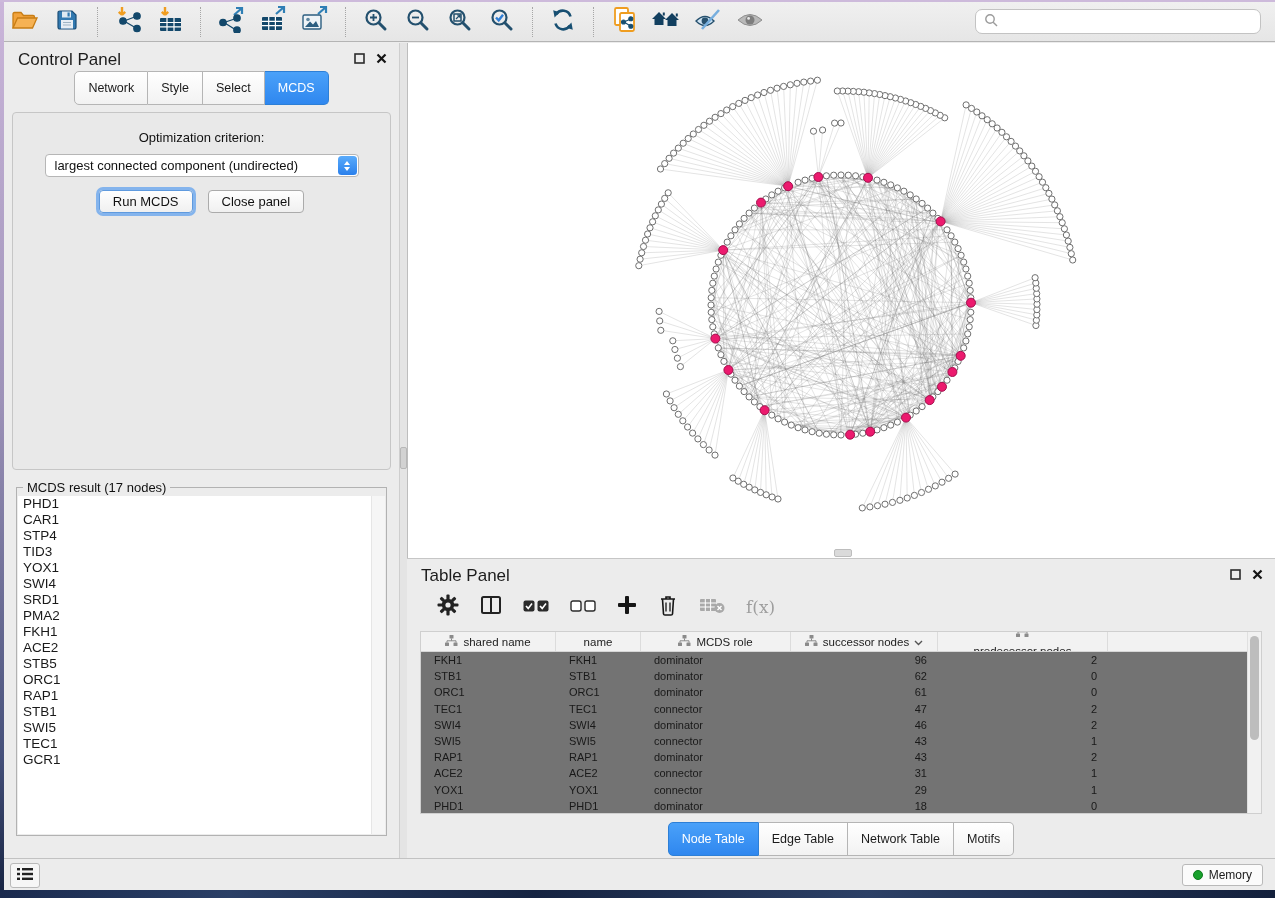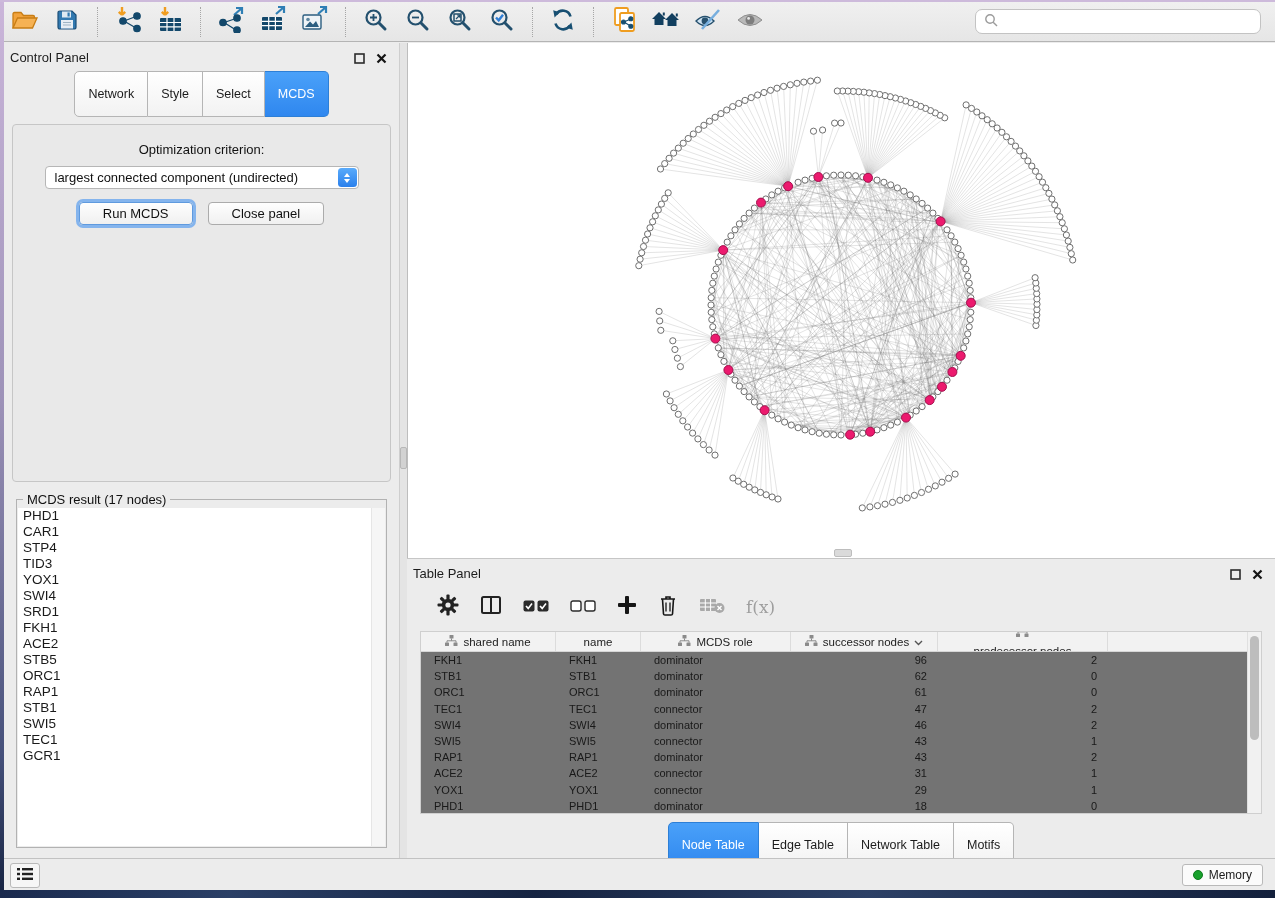--- a/index.html
+++ b/index.html
@@ -23,40 +23,40 @@
 
   
   .main{position:absolute;top:43px;left:4px;right:0;height:815px;display:flex;}
   .control-panel{width:396px;background:#ececec;box-sizing:border-box;border-right:1px solid #cecece;position:relative;}
   .v-splitter{width:7px;background:#e4e4e4;position:relative;flex:none;}
   .v-grip{position:absolute;top:404px;left:0px;width:5px;height:20px;background:#d2d2d2;border:1px solid #b7b7b7;border-radius:2px;}
   .right-col{flex:1;display:flex;flex-direction:column;min-width:0;}
 
   
   .cp-titlerow{height:26px;position:relative;}
-  .panel-title{position:absolute;left:6px;top:7px;font-size:13px;color:#1c1c1c;}
+  .panel-title{position:absolute;left:14px;top:7px;font-size:17px;color:#1c1c1c;}
   .panel-ctrls{position:absolute;right:12px;top:7px;display:flex;gap:11px;align-items:center;}
   .seg{display:flex;}
-  .seg-btn{font-size:12.5px;padding:15px 13px;background:linear-gradient(#ffffff,#f2f2f2);
+  .seg-btn{font-size:12.5px;padding:9px 13px;background:linear-gradient(#ffffff,#f2f2f2);
            border:1px solid #b5b5b5;border-left:none;color:#1b1b1b;cursor:default;}
   .seg-btn:first-child{border-left:1px solid #b5b5b5;border-radius:5px 0 0 5px;}
   .seg-btn:last-child{border-radius:0 5px 5px 0;}
   .seg-btn.active{background:linear-gradient(#4aa1f9,#2f87ef);color:#fff;border-color:#2d7fd6;}
   .cp-tabs{display:flex;justify-content:center;margin-top:2px;}
   .cp-box{margin:7px 8px 0 8px;height:356px;background:#e9e9e9;border:1px solid #c6c6c6;border-radius:4px;text-align:center;}
   .opt-label{padding-top:17px;font-size:13px;color:#111;}
   .dropdown{margin:9px auto 0;width:314px;height:23px;background:#fff;border:1px solid #b6b6b6;border-radius:4px;
             display:flex;align-items:center;box-sizing:border-box;padding-left:9px;}
   .dd-value{font-size:13px;color:#111;flex:1;text-align:left;white-space:nowrap;}
   .dd-step{width:19px;height:19px;margin-right:1px;border-radius:3.5px;background:linear-gradient(#5aabfb,#2a80ec);
            display:flex;flex-direction:column;align-items:center;justify-content:center;gap:2px;flex:none;}
   .tri-up{width:0;height:0;border-left:3.6px solid transparent;border-right:3.6px solid transparent;border-bottom:4.4px solid #fff;}
   .tri-down{width:0;height:0;border-left:3.6px solid transparent;border-right:3.6px solid transparent;border-top:4.4px solid #fff;}
   .btn-row{margin-top:13px;display:flex;justify-content:center;gap:15px;}
-  .push-btn{font-size:13px;padding:3px 23px;background:linear-gradient(#fefefe,#f0f0f0);
+  .push-btn{font-size:13px;padding:3px 13px;background:linear-gradient(#fefefe,#f0f0f0);
             border:1px solid #ababab;border-radius:4px;color:#111;}
   .push-btn.focused{box-shadow:0 0 0 3px rgba(106,166,238,.8);border-color:#5f9ade;}
   .mcds-fieldset{margin:10px 12px 0 12px;border:1px solid #b2b2b2;height:352px;padding:1px;background:#ececec;}
   .mcds-fieldset legend{font-size:13px;margin-left:5px;padding:0 4px;color:#111;}
   .mcds-list{background:#fff;height:100%;position:relative;font-size:13.5px;overflow:hidden;}
   .mcds-item{padding-left:5px;line-height:16px;}
   .mcds-scroll{position:absolute;top:0;right:0;width:13px;bottom:0;background:#f6f6f6;border-left:1px solid #e6e6e6;}
 
   
   .net-window{height:515px;display:flex;flex-direction:column;background:#fff;border-left:1px solid #bdbdbd;}
@@ -293,20 +293,21 @@
         <legend>MCDS result (17 nodes)</legend>
         <div class="mcds-list">
           <div class="mcds-scroll"></div>
         <div class="mcds-item">PHD1</div>
             <div class="mcds-item">CAR1</div>
             <div class="mcds-item">STP4</div>
             <div class="mcds-item">TID3</div>
             <div class="mcds-item">YOX1</div>
             <div class="mcds-item">SWI4</div>
             <div class="mcds-item">SRD1</div>
+            <div class="mcds-item">PMA2</div>
             <div class="mcds-item">FKH1</div>
             <div class="mcds-item">ACE2</div>
             <div class="mcds-item">STB5</div>
             <div class="mcds-item">ORC1</div>
             <div class="mcds-item">RAP1</div>
             <div class="mcds-item">STB1</div>
             <div class="mcds-item">SWI5</div>
             <div class="mcds-item">TEC1</div>
             <div class="mcds-item">GCR1</div>
           </div>

